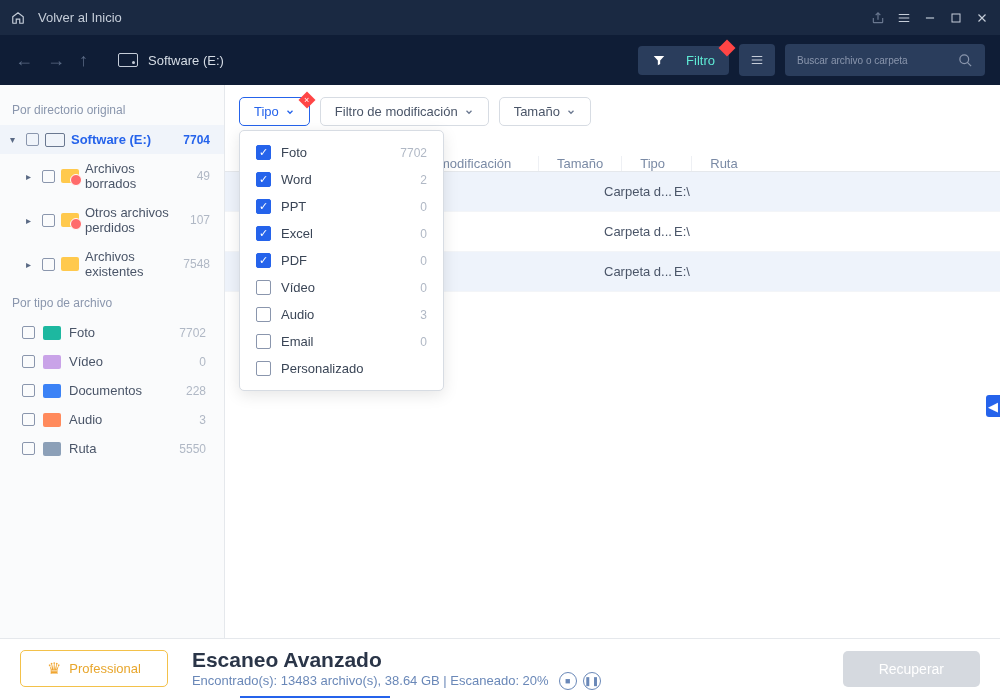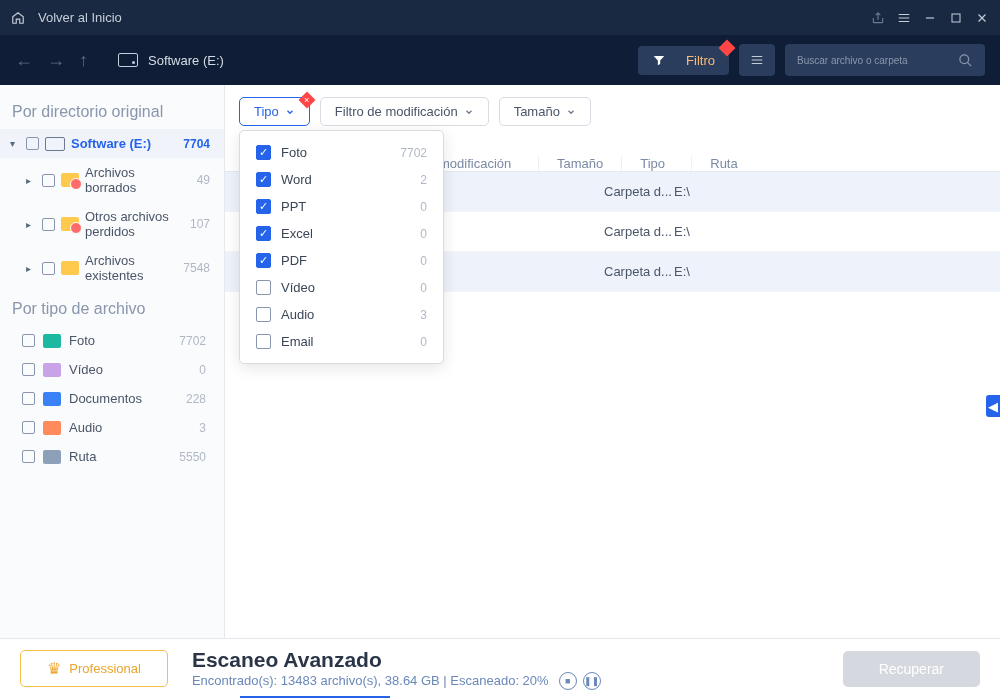--- a/index.html
+++ b/index.html
@@ -8,29 +8,29 @@
 .titlebar-left { display: flex; align-items: center; gap: 12px; }
 .titlebar-right { display: flex; align-items: center; gap: 10px; }
 .tb-icon { width: 16px; height: 16px; display: inline-flex; align-items: center; justify-content: center; cursor: pointer; }
 .topbar { height: 50px; background: #0f1d36; display: flex; align-items: center; padding: 0 15px; gap: 15px; }
 .nav-arrows { display: flex; gap: 14px; align-items: center; }
 .nav-arrow { color: #5a6a85; font-size: 18px; cursor: pointer; }
 .path-box { display: flex; align-items: center; gap: 10px; color: #d5dce5; font-size: 13px; flex: 0 0 auto; margin-left: 15px; }
 .drive-icon { width: 20px; height: 14px; border: 1.5px solid #c5cdd9; border-radius: 2px; position: relative; }
 .drive-icon::after { content: ""; position: absolute; right: 2px; bottom: 2px; width: 3px; height: 3px; background: #c5cdd9; border-radius: 50%; }
 .topbar-right { margin-left: auto; display: flex; align-items: center; gap: 10px; }
-.filter-btn { background: #2a3d5c; color: #fdba74; padding: 7px 14px; border-radius: 4px; display: flex; align-items: center; gap: 20px; position: relative; cursor: pointer; }
+.filter-btn { background: #2a3d5c; color: #5eead4; padding: 7px 14px; border-radius: 4px; display: flex; align-items: center; gap: 20px; position: relative; cursor: pointer; }
 .filter-badge { position: absolute; top: -4px; right: -4px; width: 12px; height: 12px; background: #ff4545; transform: rotate(45deg); }
 .list-btn { background: #2a3d5c; width: 36px; height: 32px; border-radius: 4px; display: flex; align-items: center; justify-content: center; cursor: pointer; }
 .search-box { background: #2a3d5c; border-radius: 4px; height: 32px; width: 200px; display: flex; align-items: center; padding: 0 12px; color: #8a96ad; gap: 8px; }
 .search-input { background: transparent; border: none; color: #a3a3a3; outline: none; flex: 1; font-size: 10px; }
 .search-input::placeholder { color: #8a96ad; }
 .main { display: flex; height: 553px; }
 .sidebar { width: 225px; background: #fafbfc; border-right: 1px solid #e5e8ec; padding-top: 8px; }
-.side-section-title { color: #8a96ad; font-size: 16px; padding: 10px 12px 8px; }
+.side-section-title { color: #8a96ad; font-size: 12px; padding: 10px 12px 8px; }
 .tree-item { display: flex; align-items: center; padding: 7px 10px; gap: 6px; cursor: pointer; position: relative; }
 .tree-item.selected { background: #f0f4fa; }
 .tree-item.selected .tree-label { color: #2563eb; font-weight: 600; }
 .tree-item.selected .tree-count { color: #2563eb; font-weight: 600; }
 .tree-expand { width: 10px; color: #5a6a85; font-size: 10px; }
 .tree-checkbox { width: 13px; height: 13px; border: 1.5px solid #8a96ad; border-radius: 2px; flex-shrink: 0; }
 .tree-icon { width: 18px; height: 14px; border-radius: 2px; flex-shrink: 0; display: inline-flex; align-items: center; justify-content: center; }
 .tree-icon.drive { border: 1.5px solid #6a7890; width: 20px; }
 .tree-icon.folder { background: #ffc94d; position: relative; }
 .tree-icon.folder.deleted::after { content: ""; position: absolute; bottom: -3px; right: -3px; width: 10px; height: 10px; background: #ff6b6b; border-radius: 50%; border: 1px solid #fff; }
@@ -284,20 +284,25 @@
           <div class="drop-item">
     <span class="drop-check "></span>
     <span class="drop-label">Audio</span>
     <span class="drop-count">3</span>
           </div>
           <div class="drop-item">
     <span class="drop-check "></span>
     <span class="drop-label">Email</span>
     <span class="drop-count">0</span>
           </div>
+          <div class="drop-item">
+    <span class="drop-check "></span>
+    <span class="drop-label">Personalizado</span>
+    <span class="drop-count"></span>
+          </div>
         </div>
     </div>
 
     <div class="table-header">
       <div class="dummy-left"></div>
       <div class="th mod">modificación</div>
       <div class="th size">Tamaño</div>
       <div class="th type">Tipo</div>
       <div class="th path">Ruta</div>
     </div>

